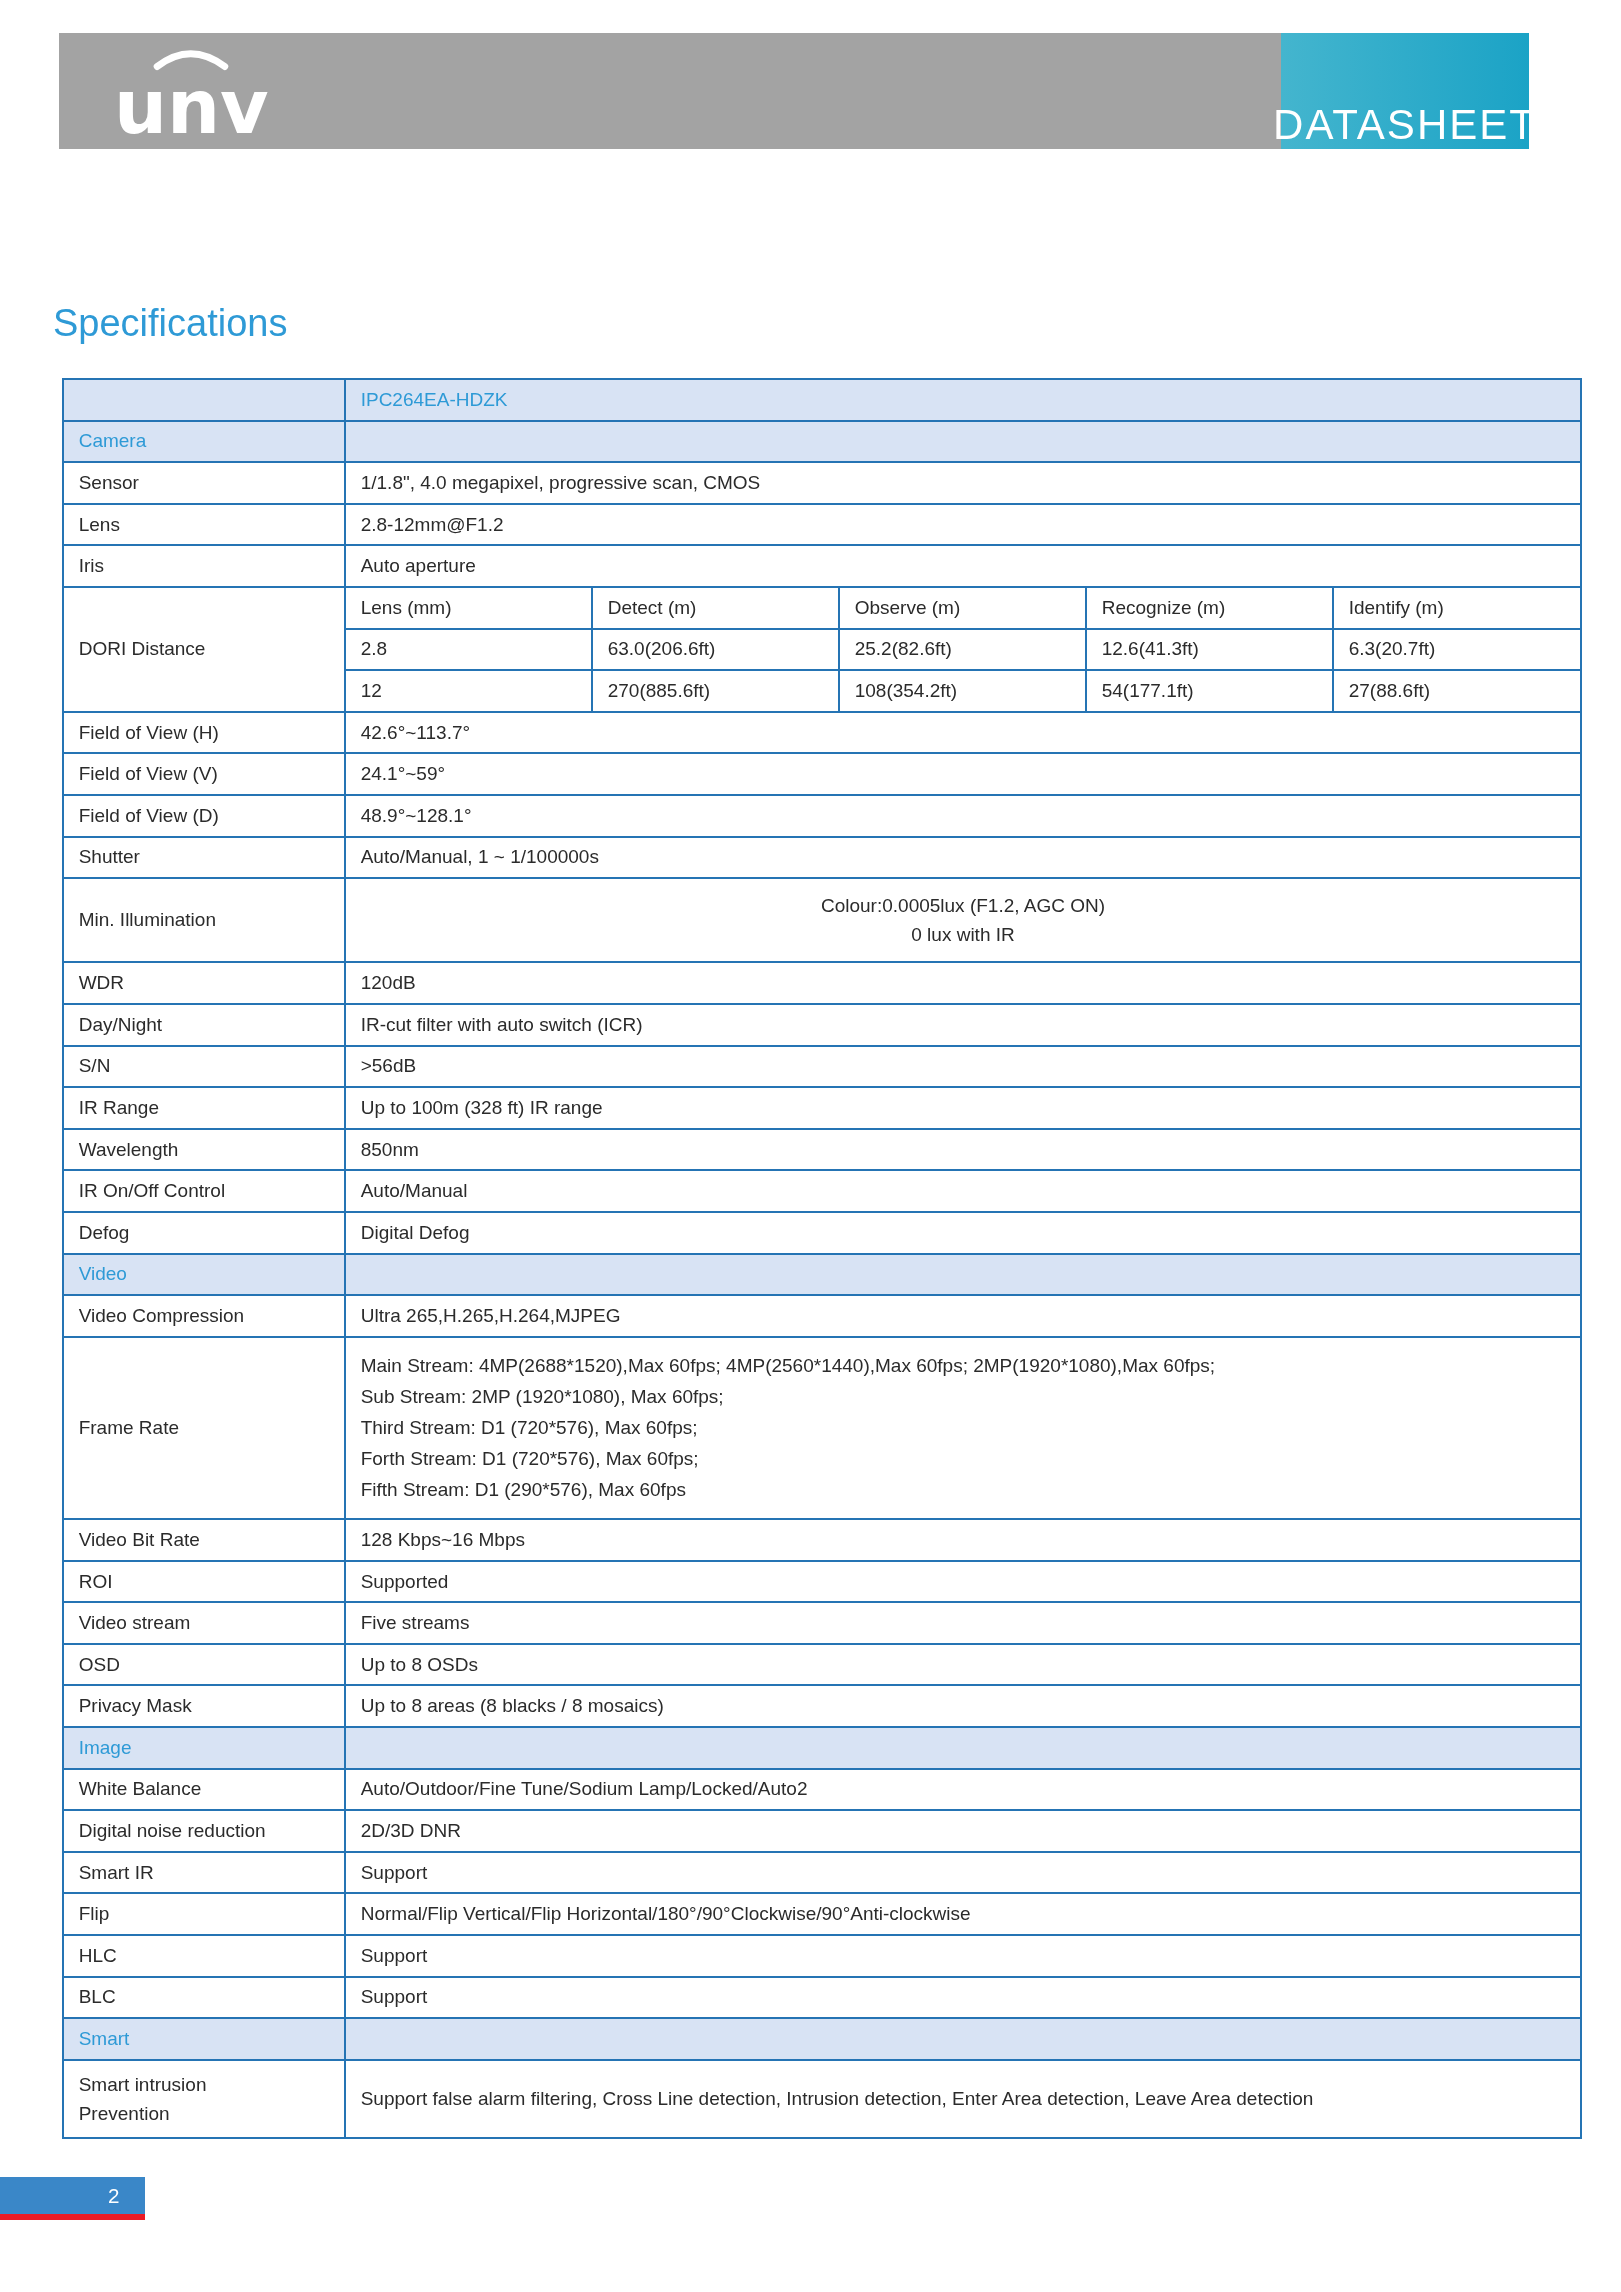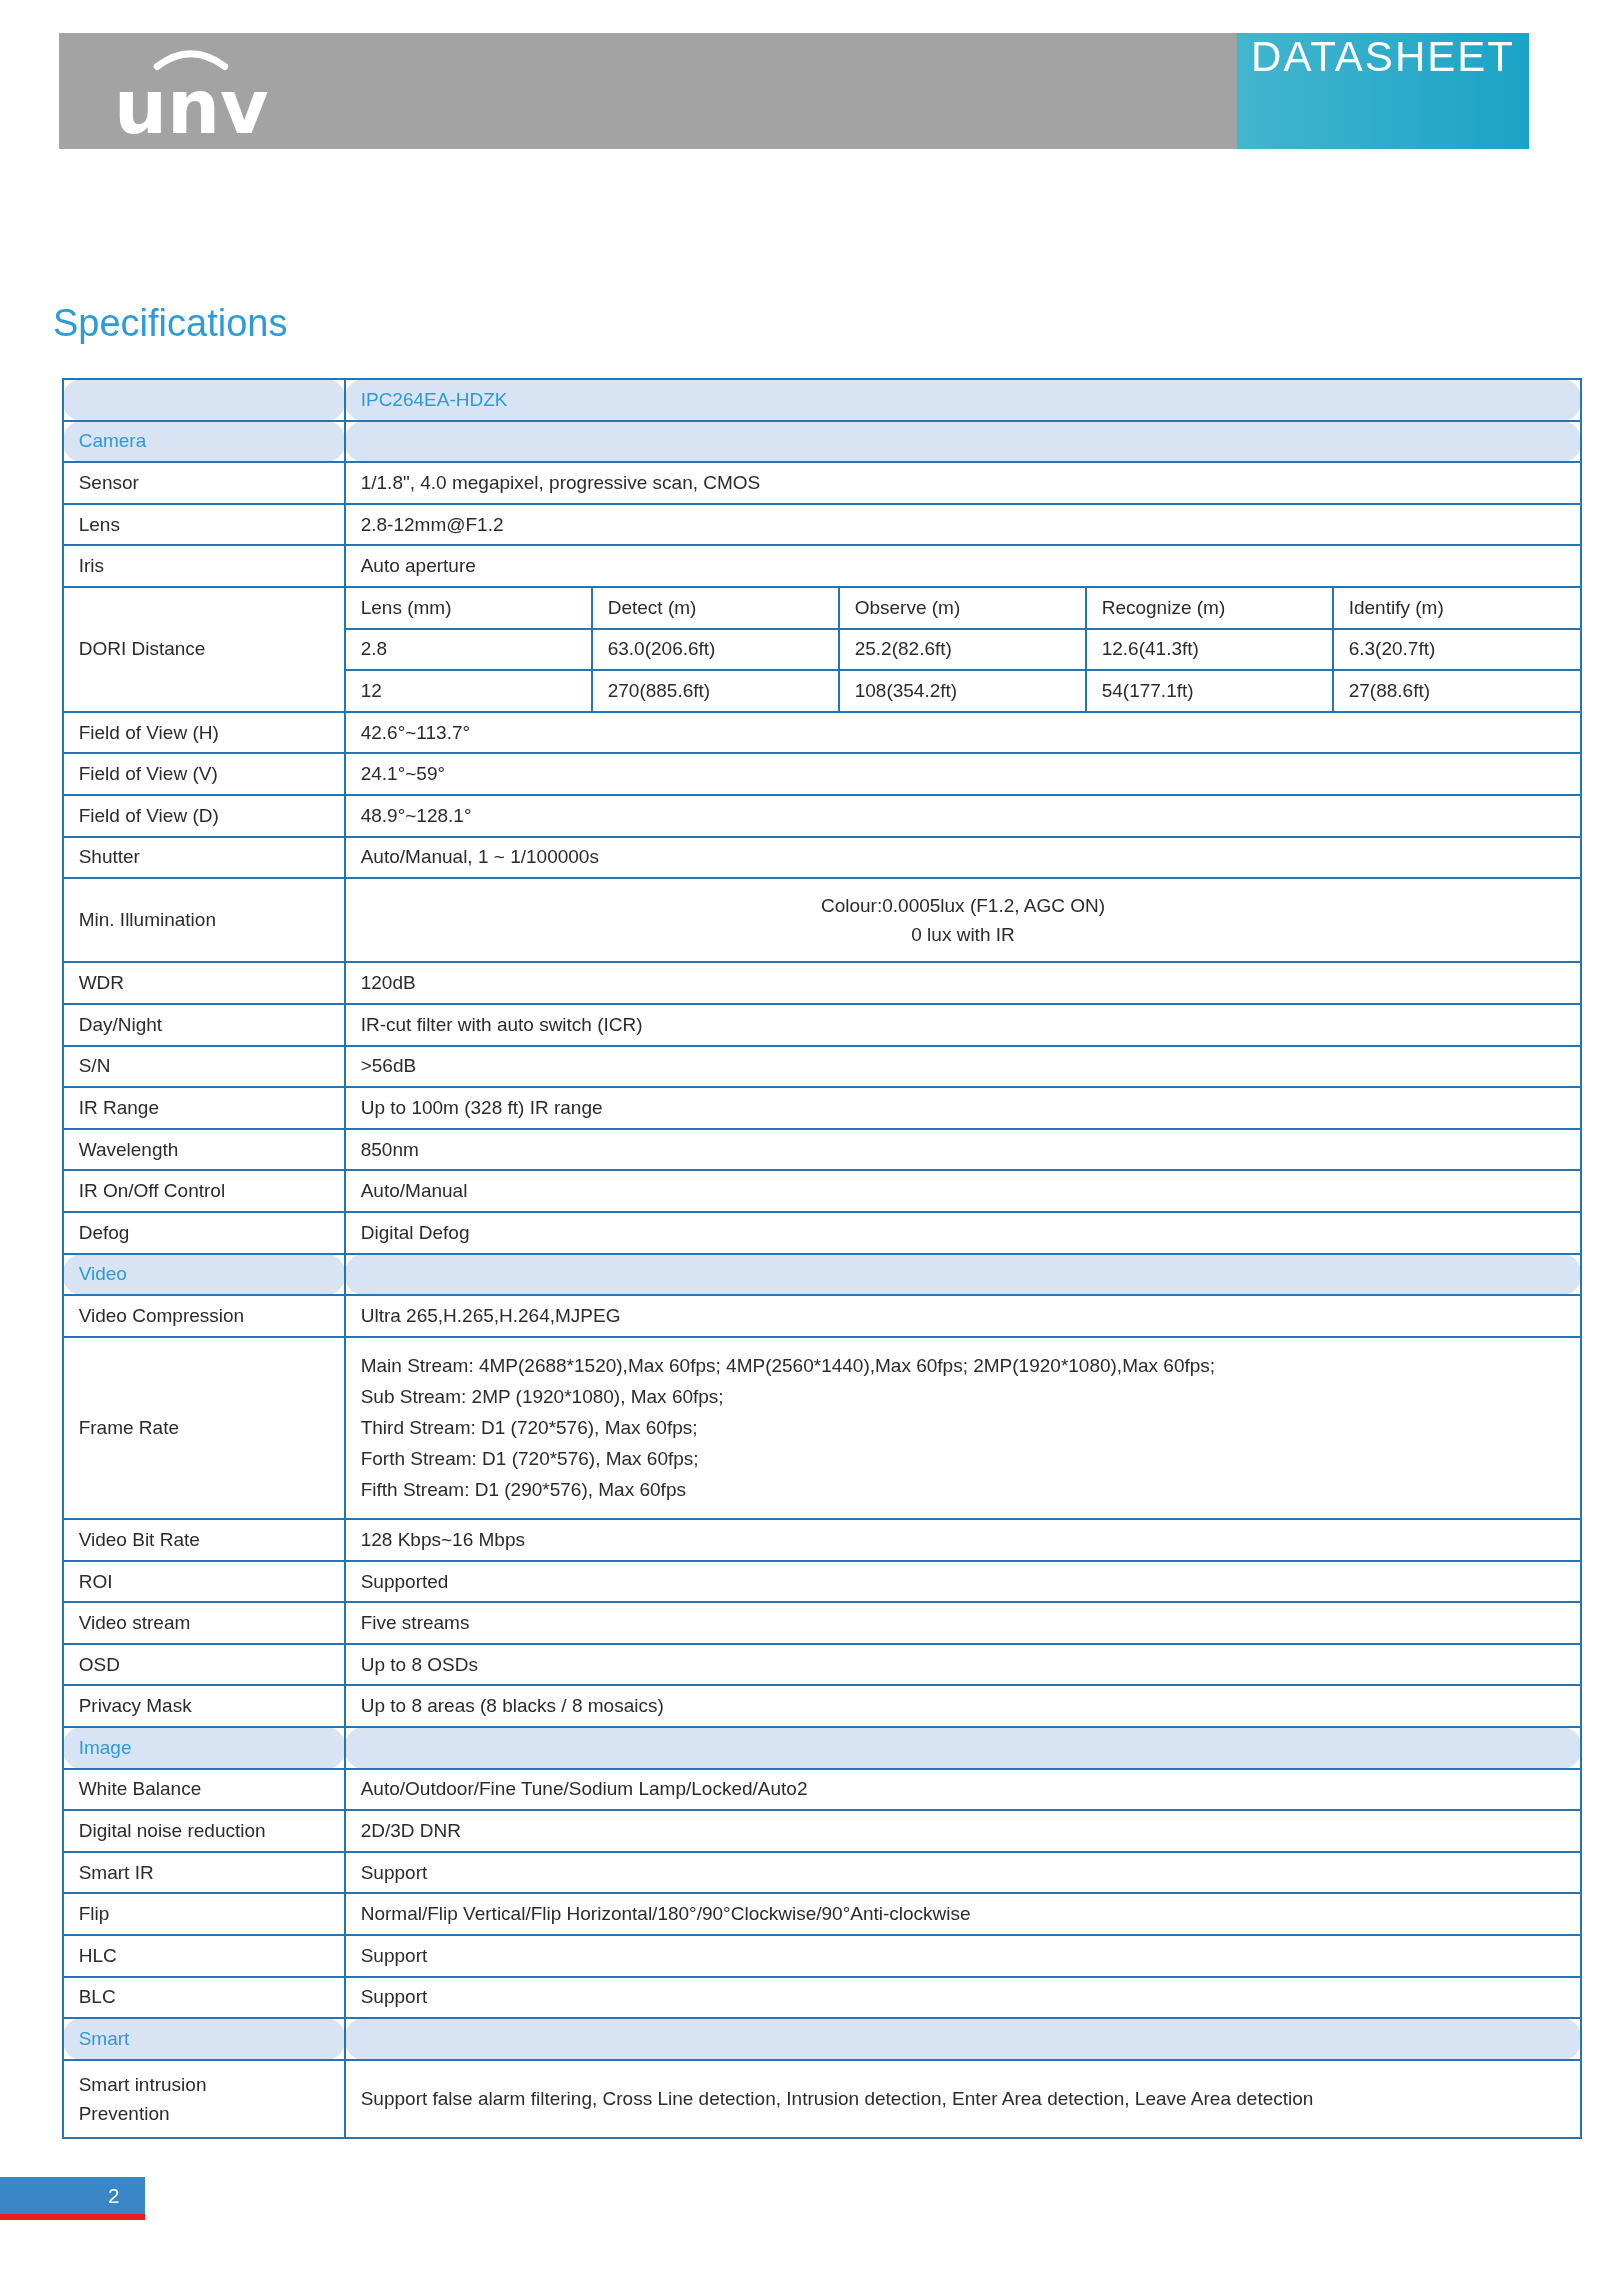--- a/index.html
+++ b/index.html
@@ -20,24 +20,24 @@
     background: #a3a3a3;
   }
   .logo-wrap {
     position: absolute;
     left: 53px; top: 5.9px;
     width: 206px; height: 108px;
   }
   .chip {
     position: absolute;
     right: 0; top: 0;
-    width: 292px; height: 116px;
+    width: 248px; height: 116px;
     background: linear-gradient(90deg, #44b5ce 0%, #1ba3c6 100%);
     display: flex;
-    align-items: flex-start;
+    align-items: flex-end;
     justify-content: center;
   }
   .chip span {
     color: #ffffff;
     font-size: 42px;
     letter-spacing: 2px;
     font-weight: 400;
   }
 
   
@@ -93,21 +93,20 @@
     vertical-align: middle;
     overflow: hidden;
     white-space: nowrap;
   }
   table.spec { border: 2.9px solid #2574b4; }
   td.sec {
     background: #d8e3f4 !important;
     color: #2e9ad6;
     padding-top: 4.9px;
     padding-bottom: 4.9px;
-    border-radius: 19px;
   }
   .mline { margin: 6.9px 0; text-align: center; }
   .fline { margin: 8.8px 0; }
   .lbl2 { line-height: 1.55; }
 
   
   .pagebox {
     position: absolute;
     left: 0; top: 2177px;
     width: 145px; height: 37px;

